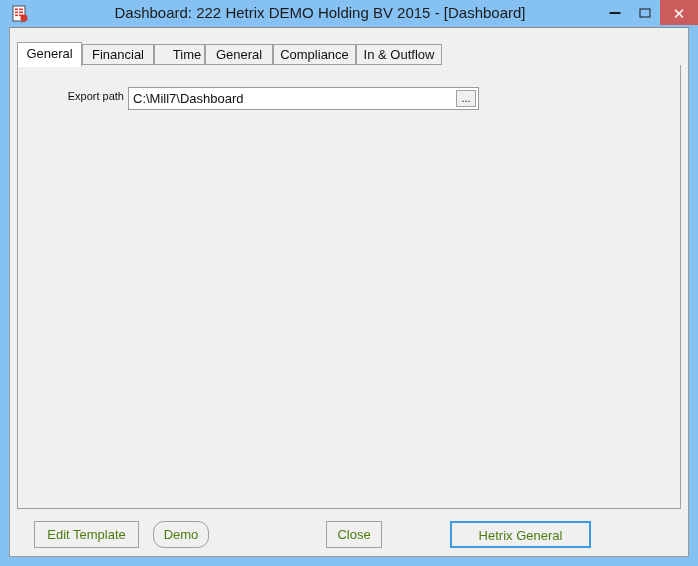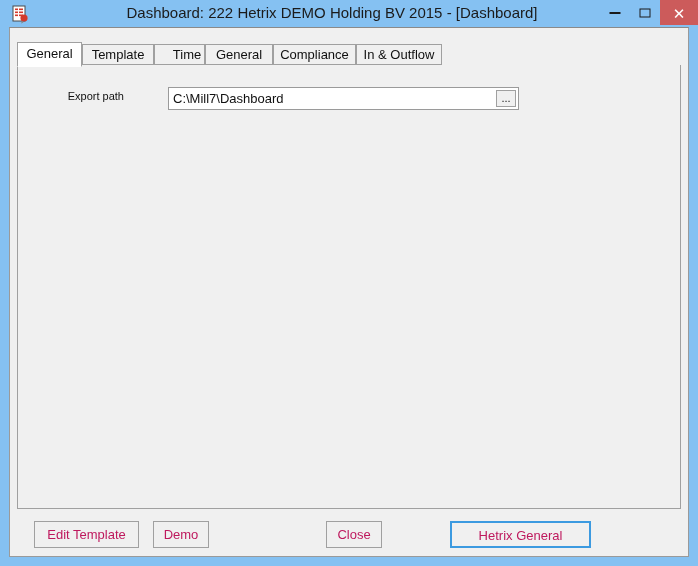--- a/index.html
+++ b/index.html
@@ -34,21 +34,21 @@
   }
   .title-icon {
     position: absolute;
     left: 10px;
     top: 4px;
     width: 20px;
     height: 20px;
   }
   .title-text {
     position: absolute;
-    left: 16px; top: 0;
+    left: 4px; top: 0;
     width: 560px;
     height: 27px;
     line-height: 26px;
     text-align: center;
     font-size: 15px;
     color: #1b1b1b;
     font-family: "Liberation Sans", sans-serif;
     white-space: nowrap;
     overflow: hidden;
     padding-left: 36px;
@@ -183,21 +183,20 @@
   }
   .field-input-wrap {
     position: absolute;
     left: 110px;
     top: 0px;
     width: 351px;
     height: 23px;
     background: #ffffff;
     border: 1px solid #9a9a9a;
     box-sizing: border-box;
-    margin-left: 40px;
   }
   .field-input {
     position: absolute;
     left: 0; top: 0;
     width: 327px;
     height: 21px;
     border: none;
     outline: none;
     background: transparent;
     padding: 0 0 0 4px;
@@ -226,33 +225,33 @@
   }
 
   
   .btn {
     position: absolute;
     height: 27px;
     background: #f0f0f0;
     border: 1px solid #a0a0a0;
     box-sizing: border-box;
     font-size: 13px;
-    color: #be185d;
+    color: #4d7c0f;
     text-align: center;
     line-height: 25px;
     white-space: nowrap;
     cursor: default;
     padding: 0;
     font-family: "Liberation Sans", sans-serif;
   }
   .btn.default {
     border: 2px solid #3c9ae0;
   }
   #btn-edit-template { left: 24px;  top: 493px; width: 105px; }
-  #btn-demo          { left: 143px; top: 493px; width: 56px;  }
+  #btn-demo          { left: 143px; top: 493px; width: 56px; border-radius: 11px;  }
   #btn-close         { left: 316px; top: 493px; width: 56px;  }
   #btn-update        { left: 440px; top: 493px; width: 141px; }
 </style>
 </head>
 <body>
 
 <div class="window">
 
   <div class="titlebar">
 
@@ -286,21 +285,21 @@
   <div class="client">
 
     <div class="tabstrip">
       <div class="tabstrip-line"></div>
 
       <div class="tab active" style="left:0px; width:65px;">
         <span>General</span>
       </div>
 
       <div class="tab" style="left:65px; width:72px;">
-        <span>Template</span>
+        <span>Financial</span>
       </div>
 
       <div class="tab" style="left:137px; width:51px;padding-left:15px;">
         <span>Time</span>
       </div>
 
       <div class="tab" style="left:188px; width:68px;">
         <span>General</span>
       </div>
 

